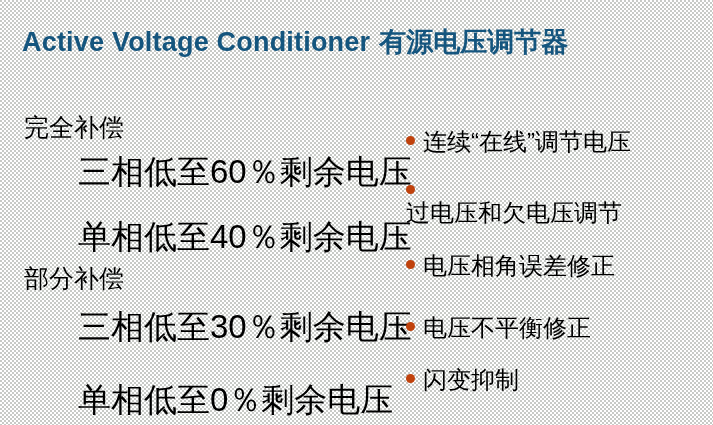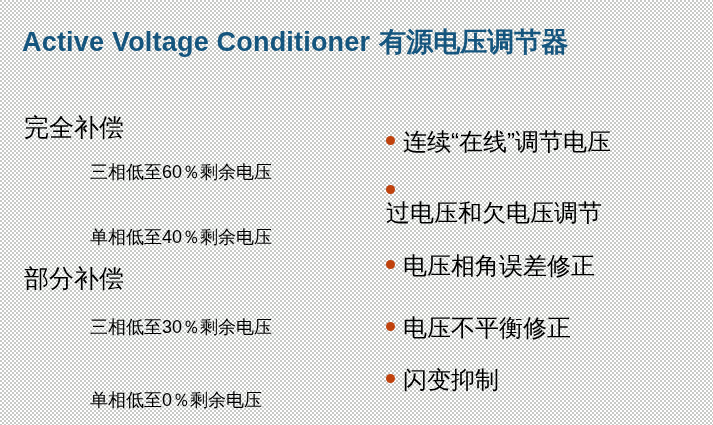--- a/index.html
+++ b/index.html
@@ -55,31 +55,31 @@
   .lv1 {
     position: absolute;
     left: 24px;
     font-size: 25px;
     line-height: 30px;
     color: #000000;
     white-space: nowrap;
   }
   .lv2 {
     position: absolute;
-    left: 90px;
-    font-size: 18px;
+    left: 78px;
+    font-size: 33px;
     line-height: 30px;
     color: #000000;
     white-space: nowrap;
   }
 
   
   #right-col {
     position: absolute;
-    left: 386px;
+    left: 406px;
     top: 118px;
     width: 294px;
     height: 285px;
   }
   .bullet-row {
     position: absolute;
     left: 0;
     display: flex;
     align-items: baseline;
     white-space: nowrap;

